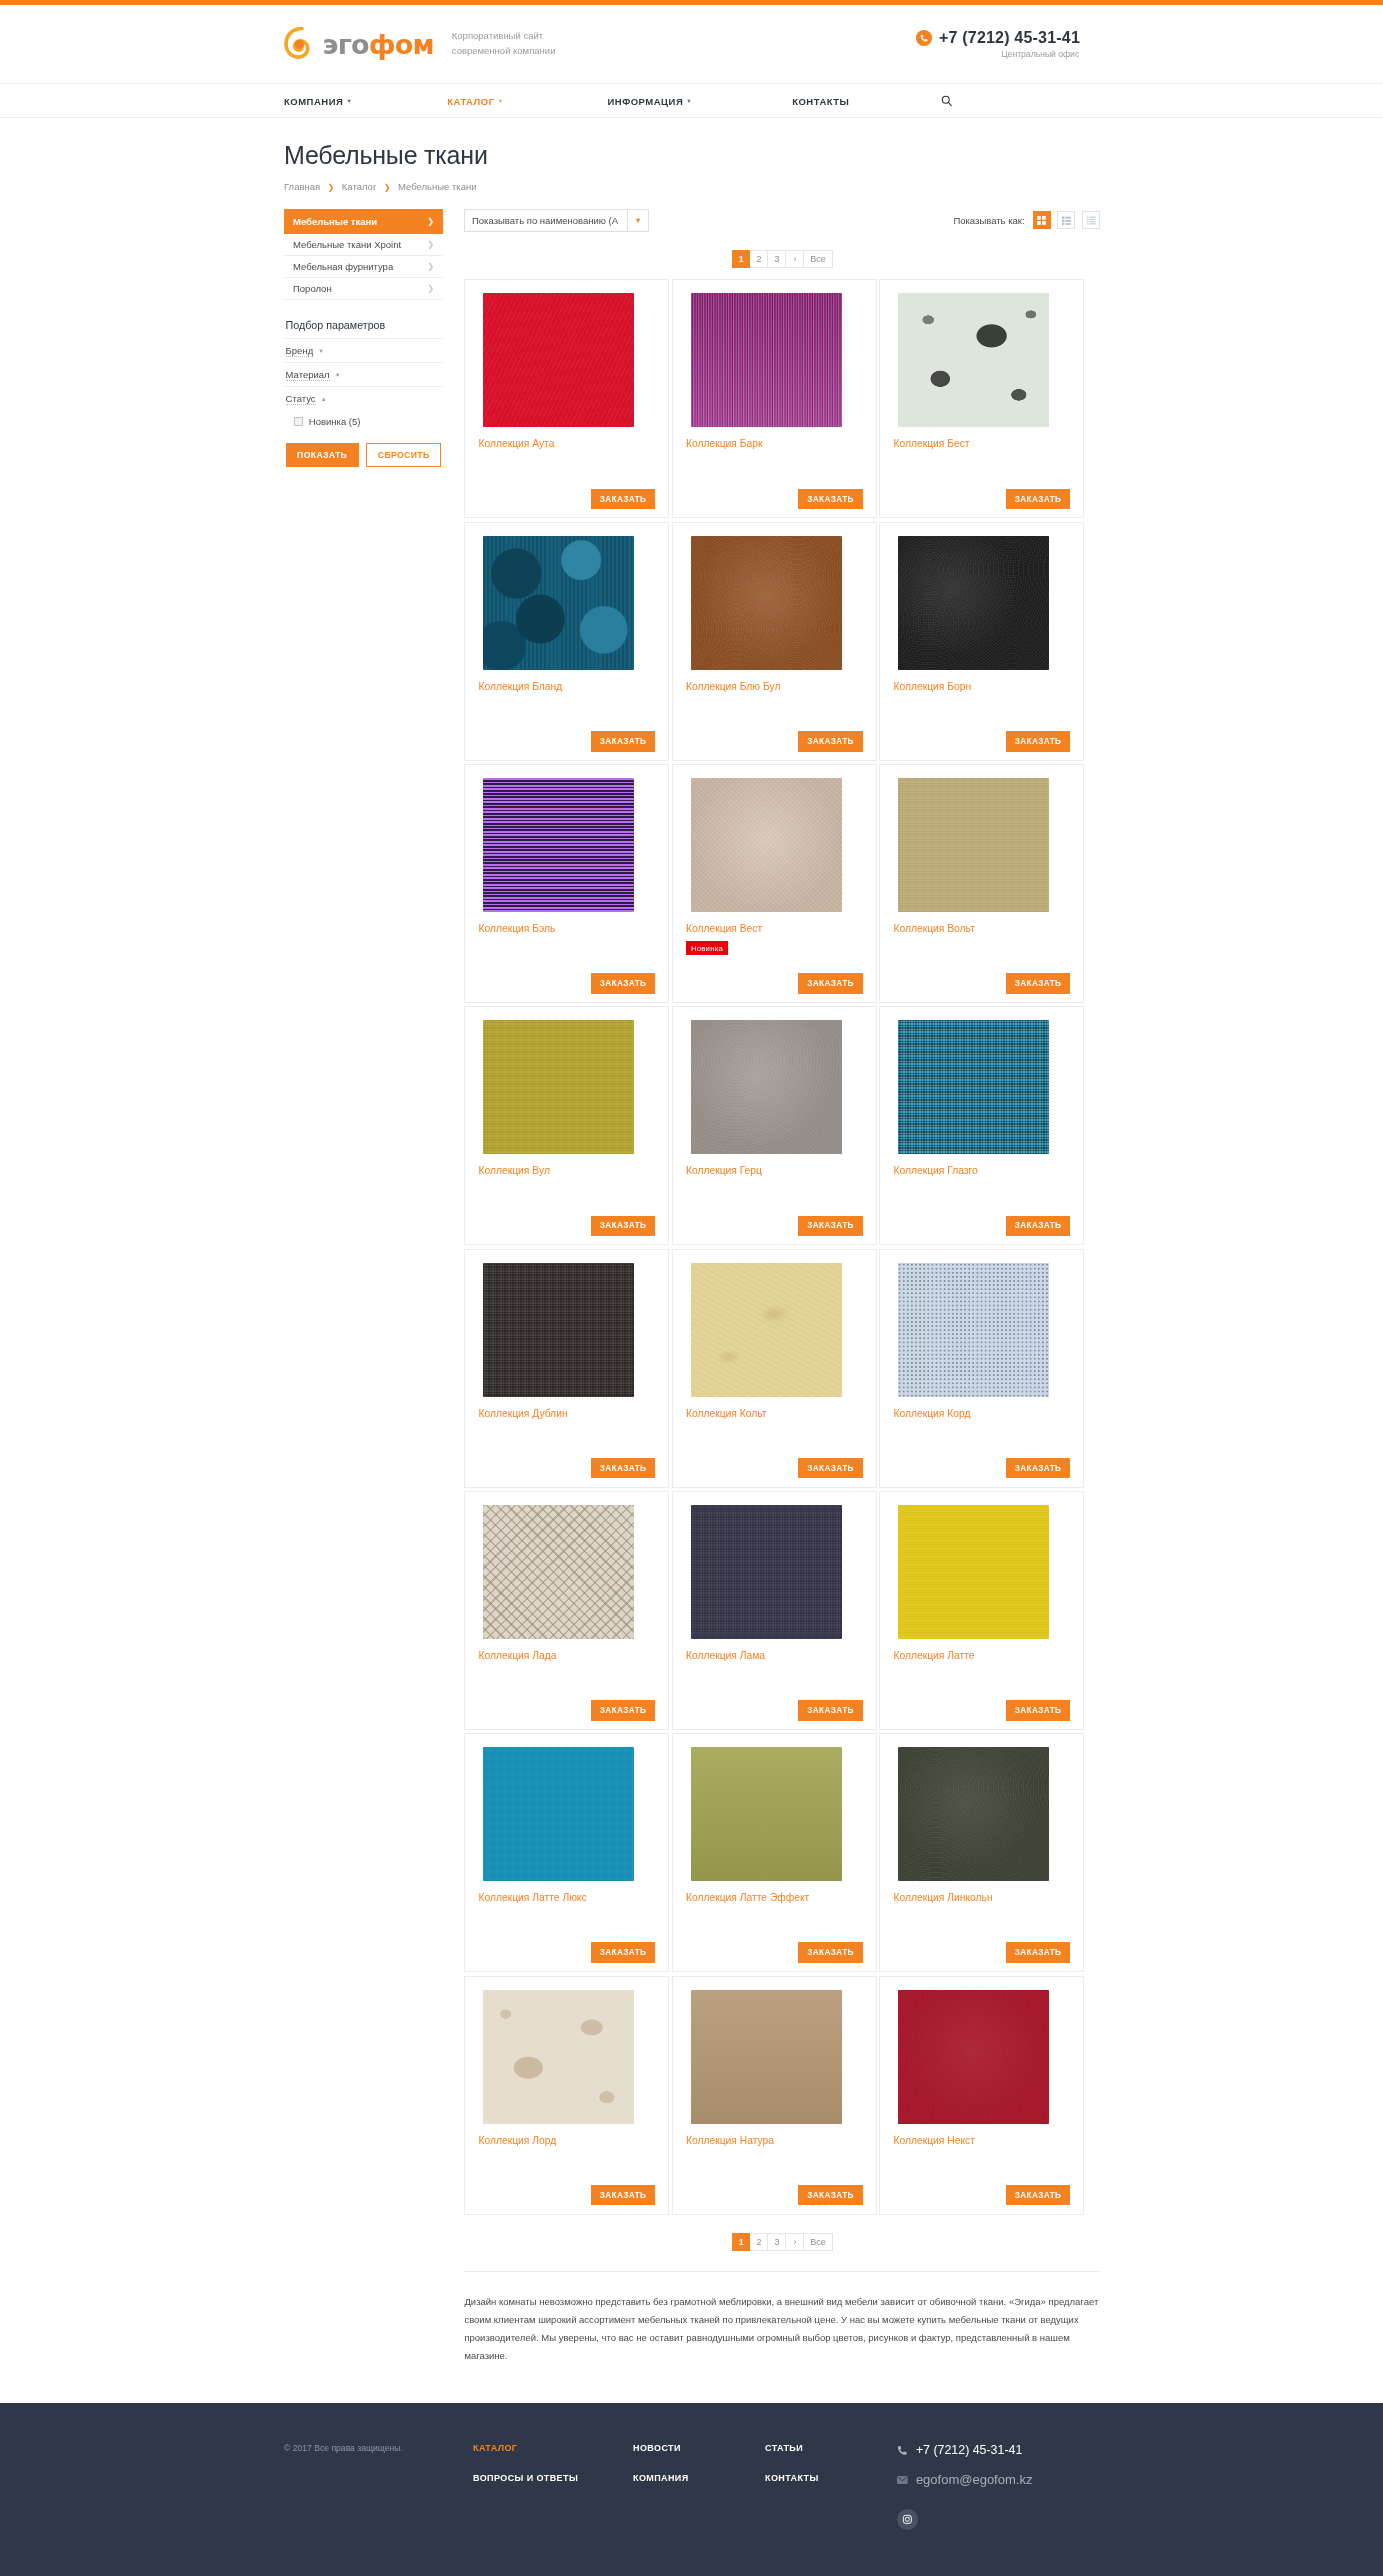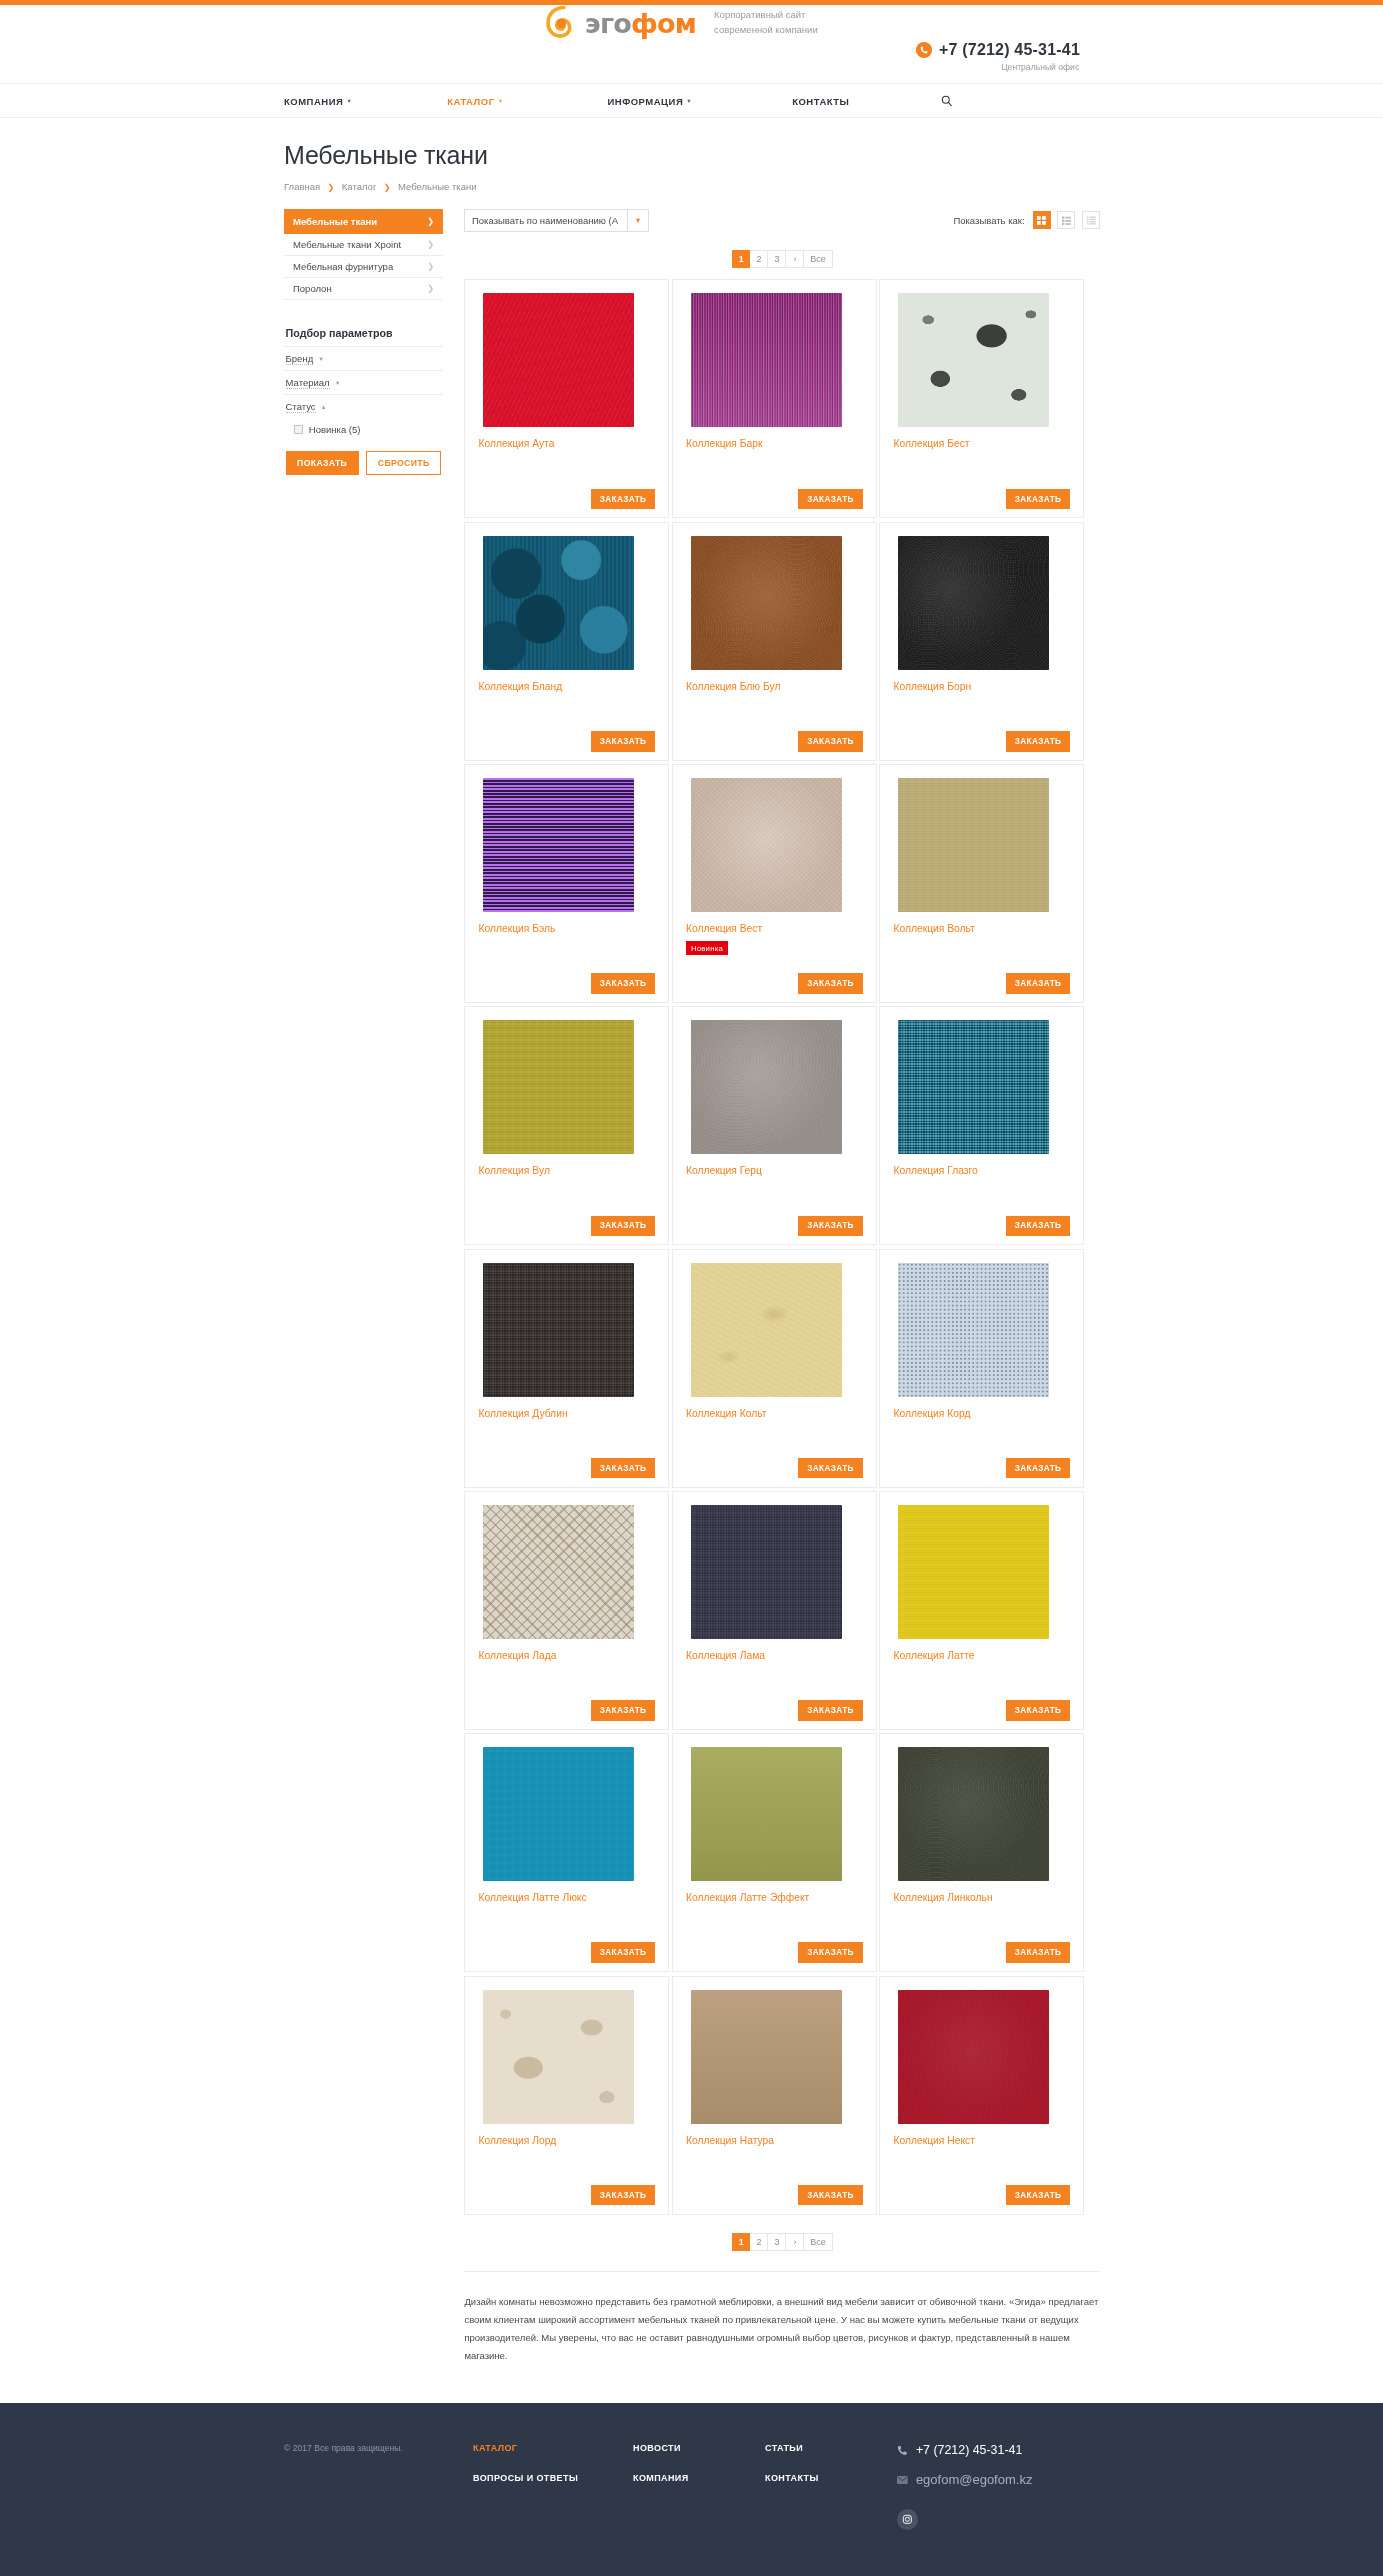--- a/index.html
+++ b/index.html
@@ -18,21 +18,20 @@
 
   
   .header {
     width: 1364px;
     height: 78px;
     background: #fff;
     display: flex;
     align-items: center;
     padding: 0 284px 0 284px;
     position: relative;
-    flex-direction: column;
   }
   .logo-block { display: flex; align-items: center; }
   .logo-mark { width: 36px; height: 36px; position: relative; flex: 0 0 auto; }
   .logo-mark svg { display:block; }
   .logo-word {
     font-family: "DejaVu Sans", sans-serif;
     font-weight: bold;
     font-size: 27px;
     letter-spacing: -0.8px;
     line-height: 1;
@@ -125,22 +124,22 @@
     cursor: pointer;
   }
   .cat-item .arw { color: #c7c7c7; font-size: 8.2px; font-weight: bold; }
   .cat-item.active {
     background: #f58220; color: #fff; font-weight: 600; border-bottom: none;
     height: 25px;
   }
   .cat-item.active .arw { color: #fff; }
 
   .filter-title {
-    font-size: 10.7px; font-weight: bold; color: #2f3640;
-    margin-top: 27px; margin-bottom: 7.4px; padding-left: 1.6px;
+    font-size: 10.7px; font-weight: normal; color: #2f3640;
+    margin-top: 19px; margin-bottom: 7.4px; padding-left: 1.6px;
   }
   .filter-row {
     border-top: 0.8px solid #ececec;
     padding: 5.8px 1.6px 5px 1.6px;
     font-size: 9.5px;
     color: #4a4a4a;
     display: flex; align-items: center; gap: 5px;
     cursor: pointer;
   }
   .filter-row .lbl { border-bottom: 0.8px dotted #b9b9b9; }

